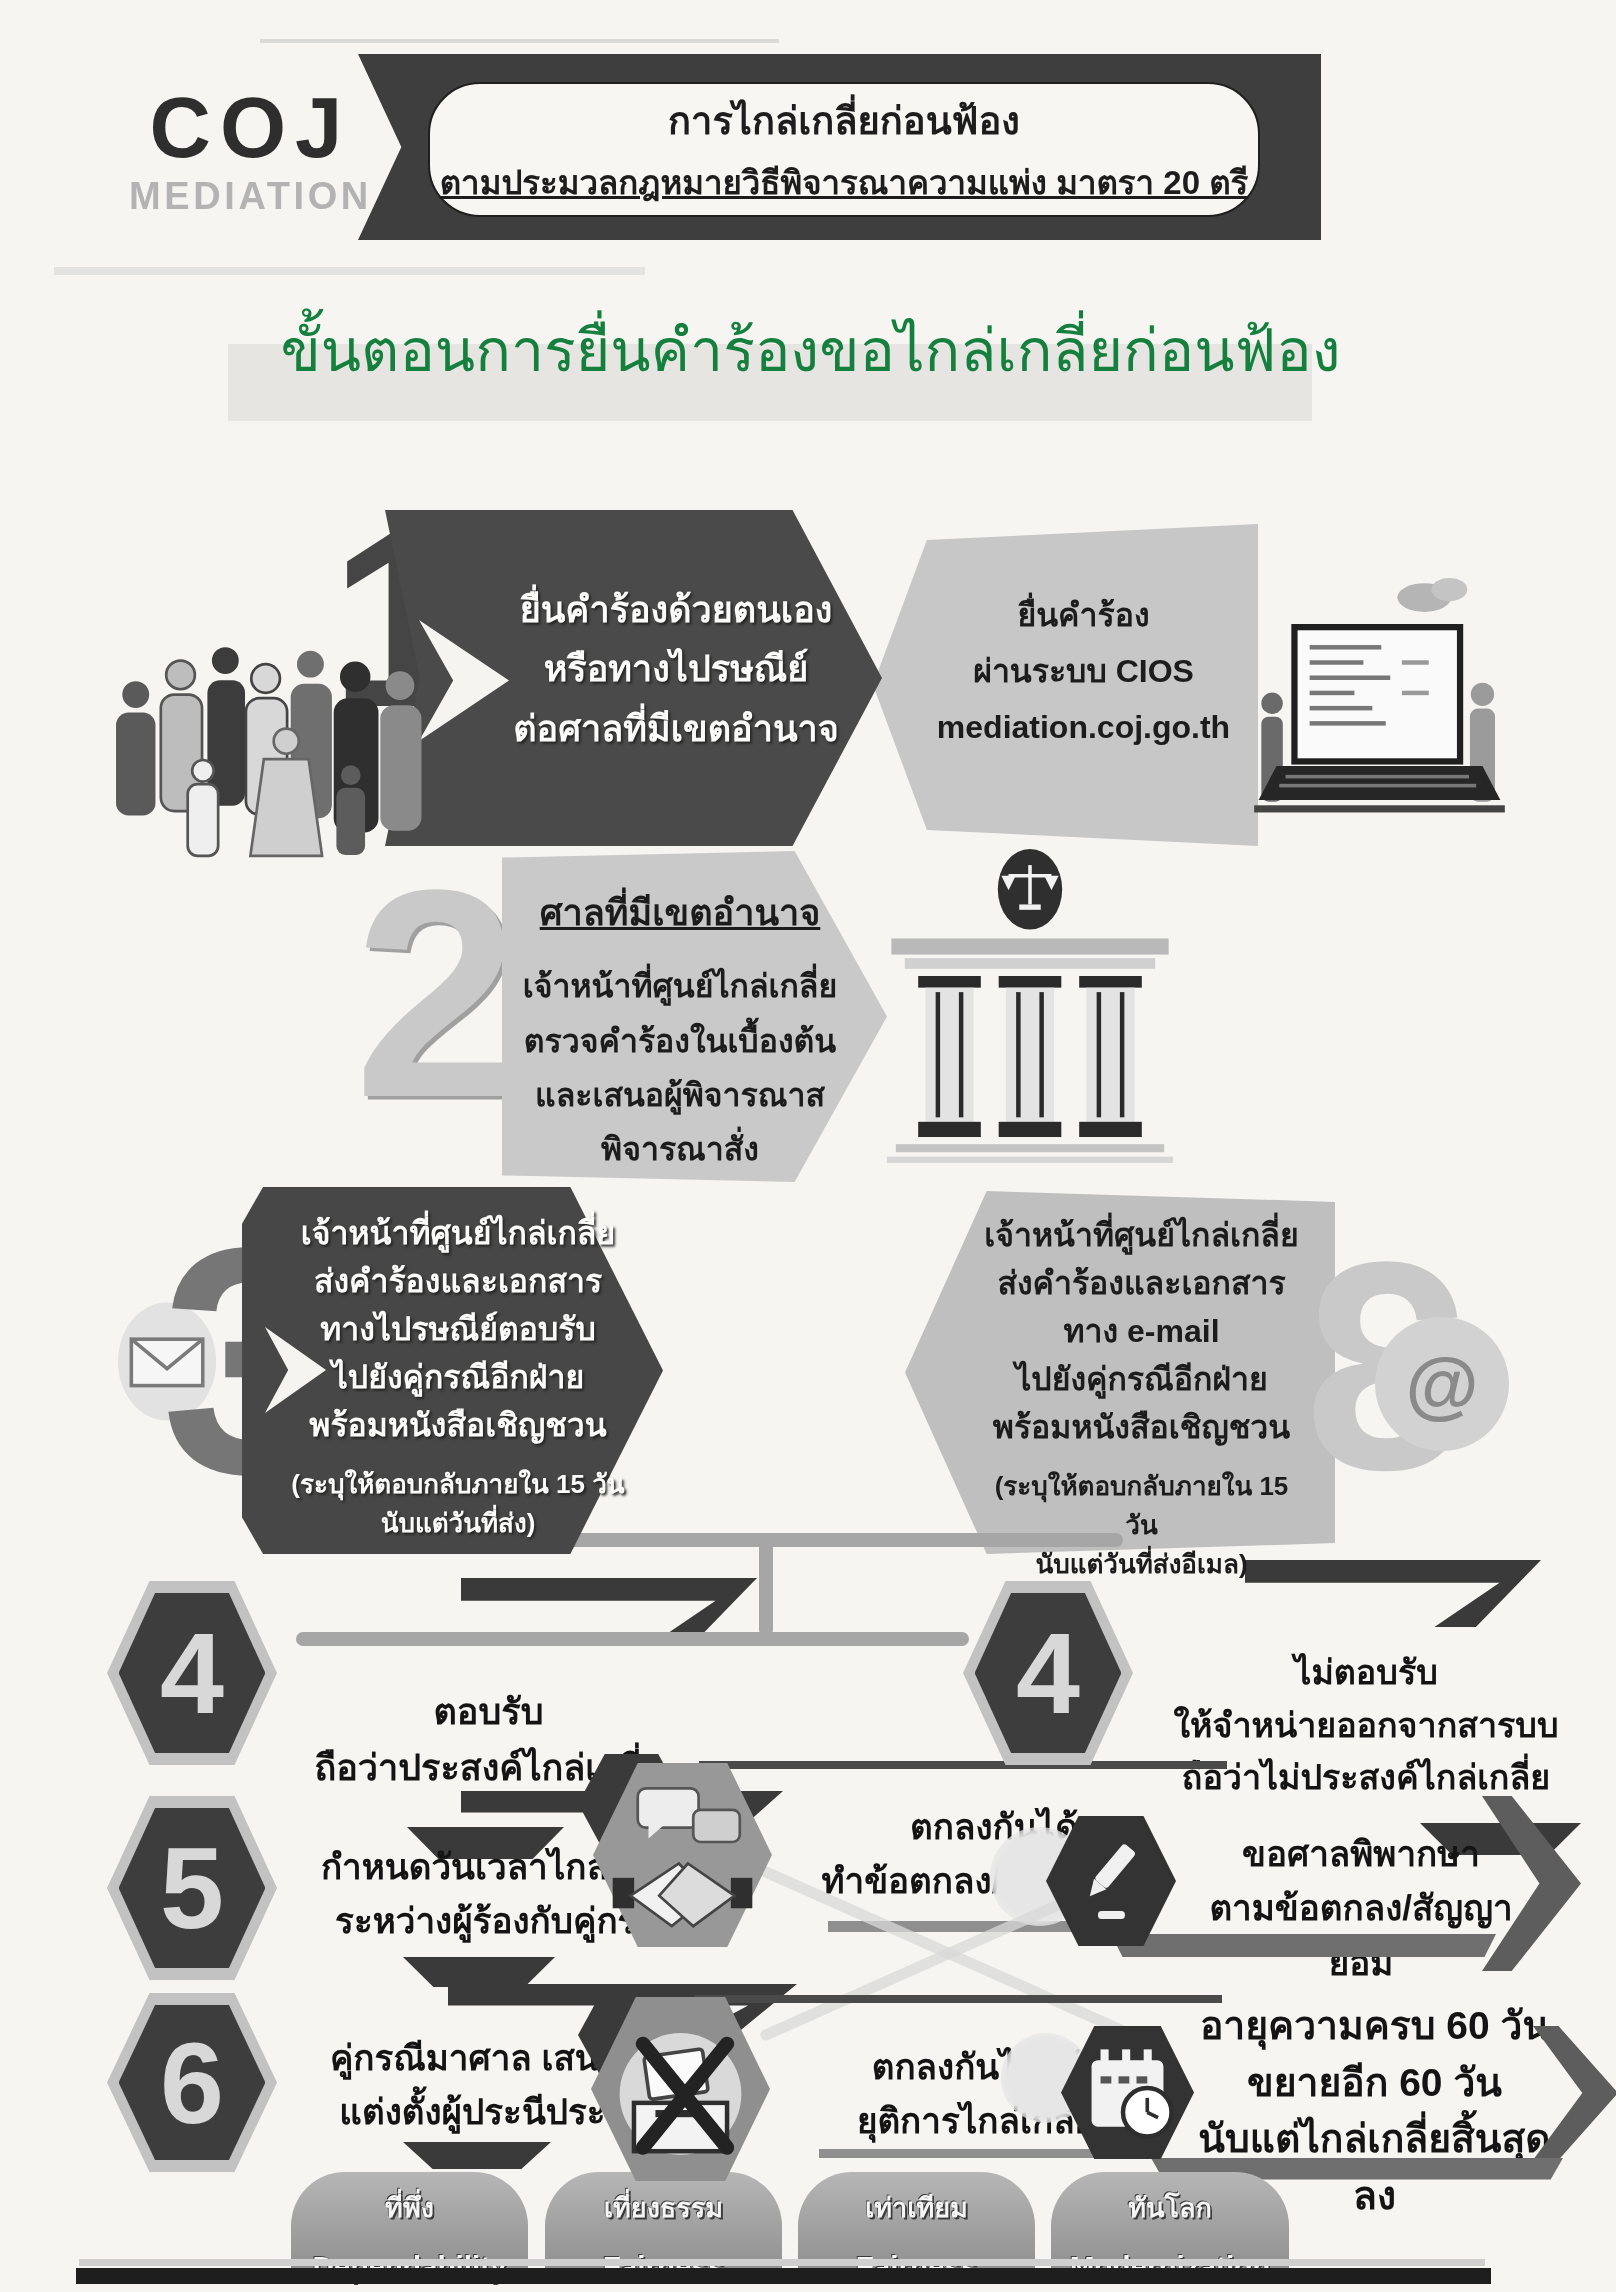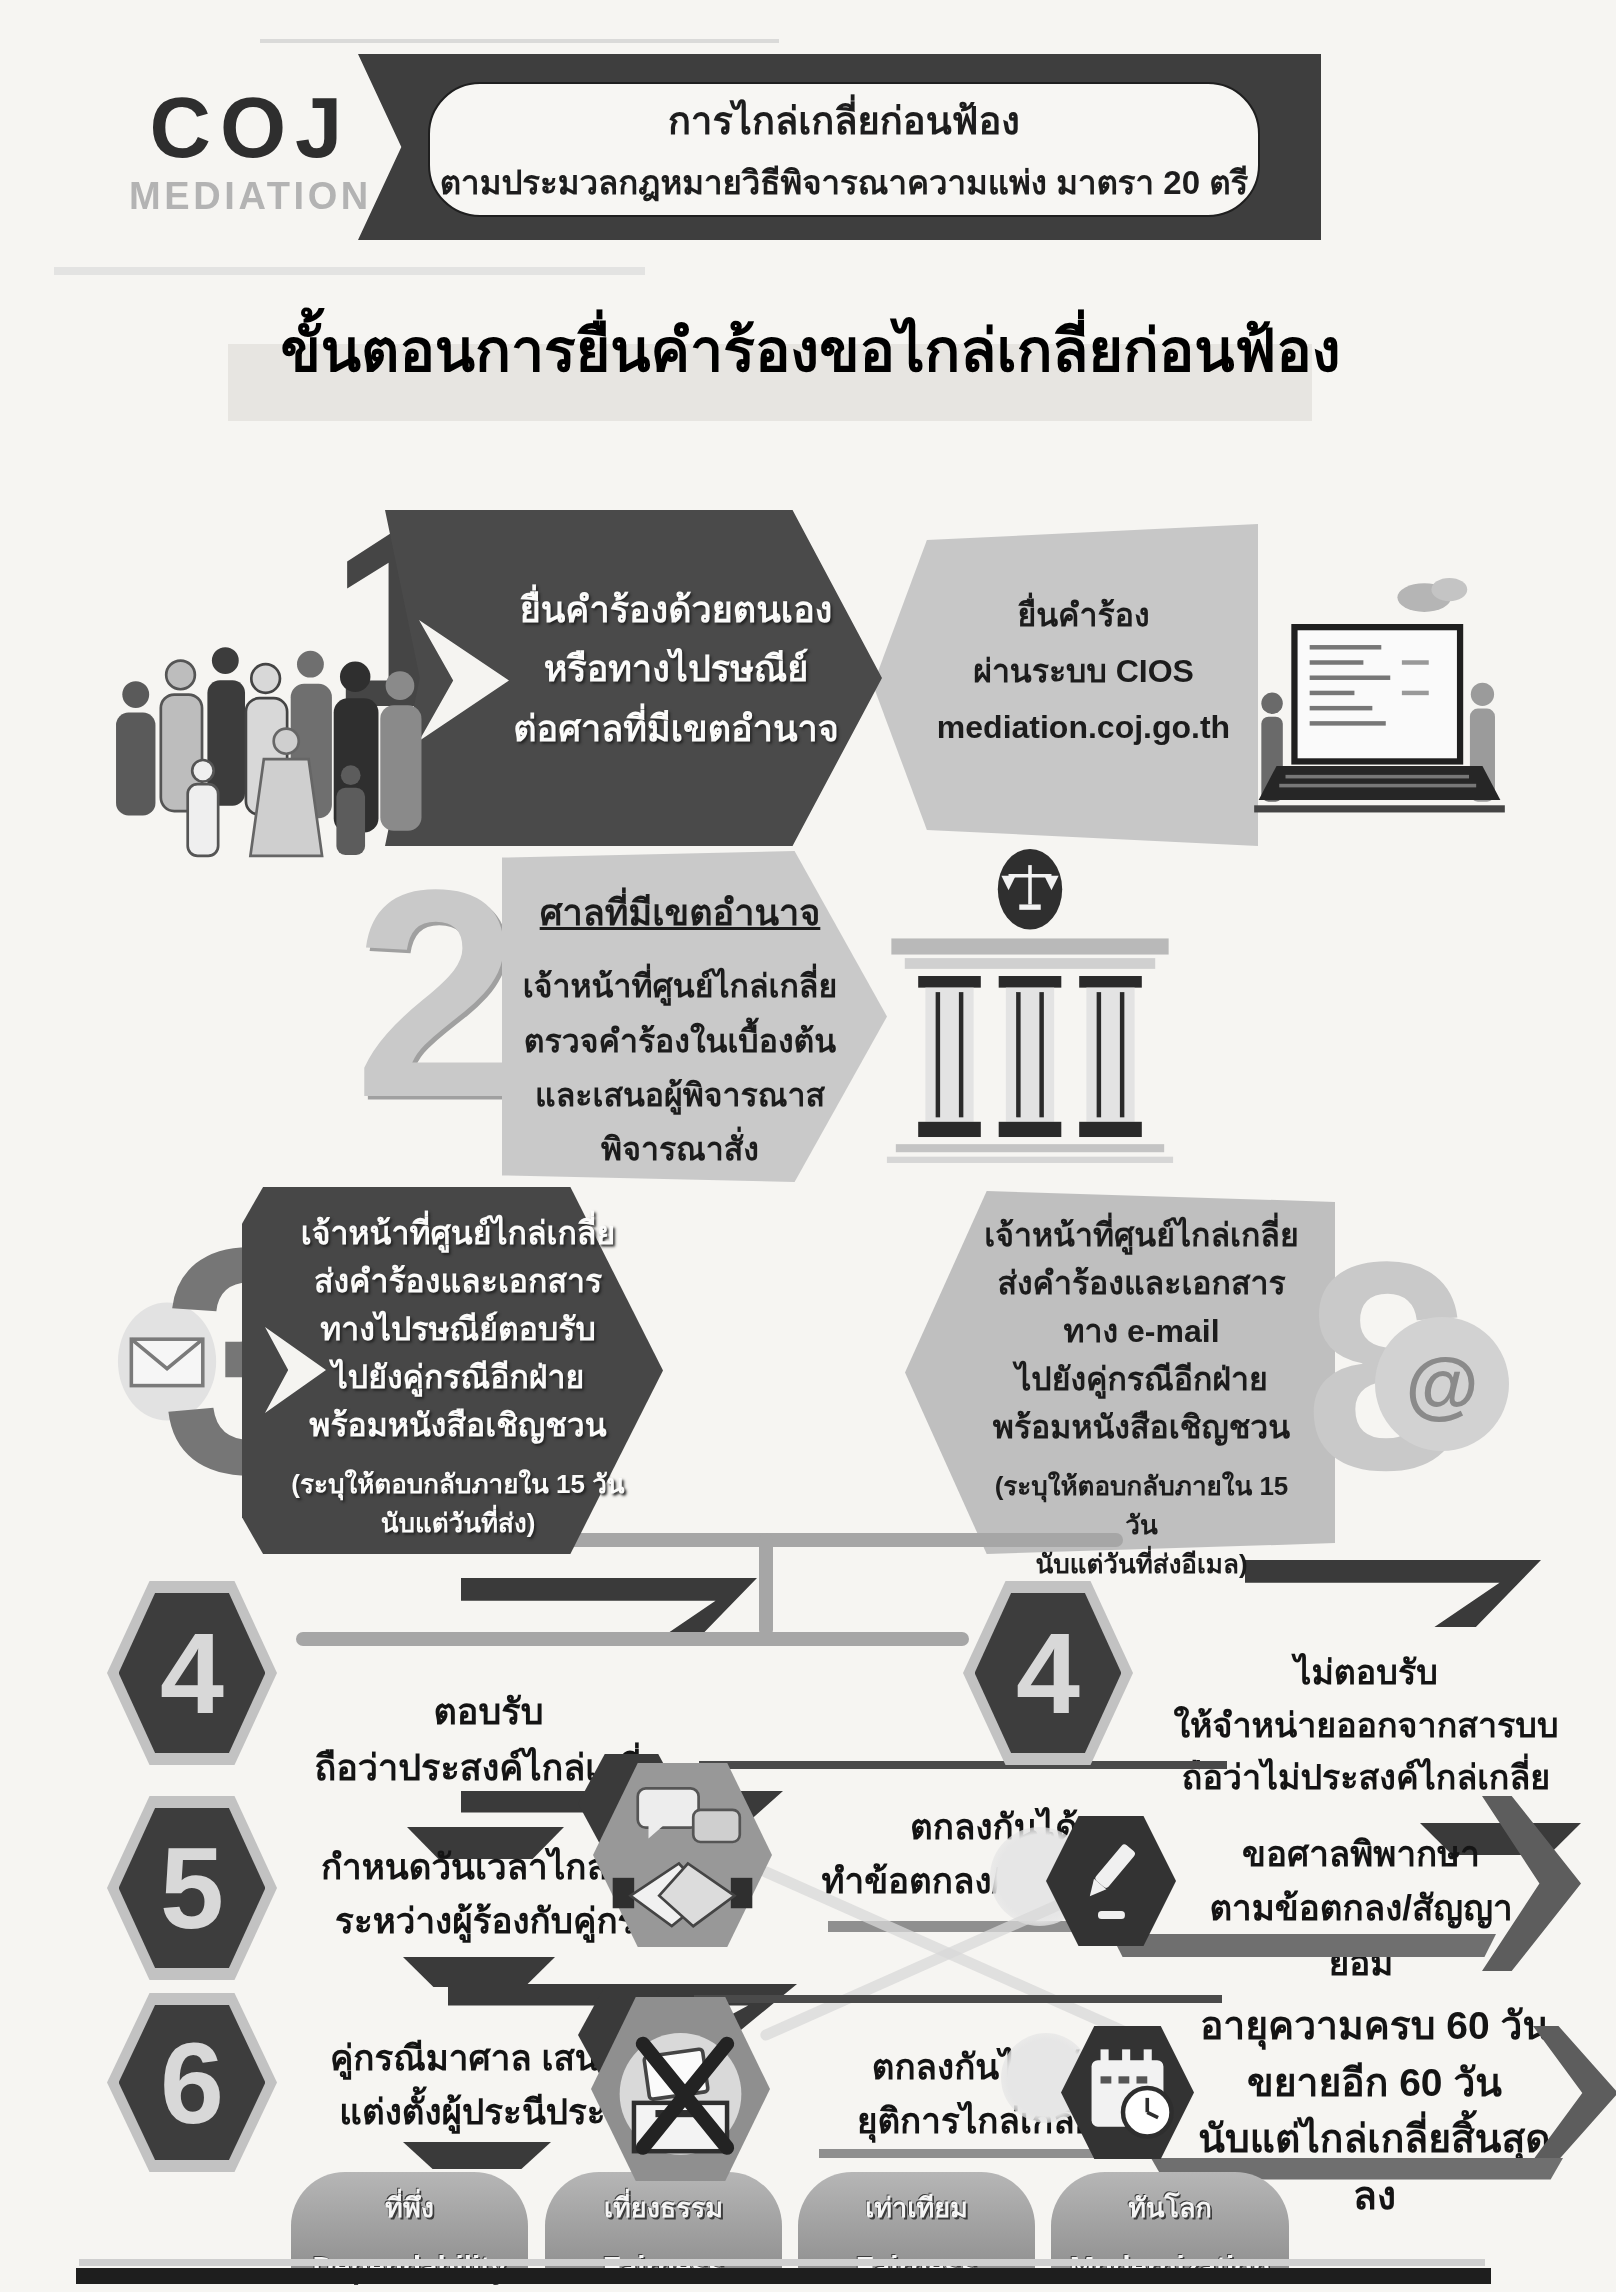--- a/index.html
+++ b/index.html
@@ -9,23 +9,23 @@
   .artifact{background:#cfcfcf;opacity:.7;}
   
   .logo{left:107px;top:85px;width:287px;text-align:center;}
   .logo-coj{font-size:85px;font-weight:800;letter-spacing:9px;color:#2e2e2e;line-height:1;}
   .logo-med{font-size:38px;font-weight:700;letter-spacing:3.6px;color:#b3b3b3;margin-top:5.4px;}
   .ribbon{left:358px;top:54px;width:963px;height:186px;background:#3e3e3e;
           clip-path:polygon(0 0,100% 0,100% 100%,0 100%,4.5% 50%);}
   .ribbon-box{left:428px;top:82px;width:828px;height:131px;background:#f7f6f3;border:2.7px solid #1f1f1f;
           border-radius:52px;display:flex;flex-direction:column;align-items:center;justify-content:center;}
   .ribbon-l1{font-size:38px;font-weight:800;}
-  .ribbon-l2{font-size:33px;font-weight:700;margin-top:5.4px;}
+  .ribbon-l2{font-size:33px;font-weight:700;margin-top:5.4px;text-decoration:underline;}
   .title-band{left:228px;top:344px;width:1084px;height:77px;background:#e7e5e1;}
-  .main-title{left:179px;top:312px;width:1263px;font-size:59px;font-weight:700;color:#000000;
+  .main-title{left:179px;top:312px;width:1263px;font-size:59px;font-weight:400;color:#15803d;
           text-align:center;line-height:1.35;}
   
   .numeral{font-weight:800;line-height:1;}
   .arrow-dark{background:#4a4a4a;}
   .arrow-light{background:#c7c7c7;}
   .shape-text{text-align:center;font-weight:800;}
   .shape-text .ln{display:block;}
   .white-txt{color:#fbfbfa;text-shadow:1.8px 1.8px 2.7px #222;}
   .dark-txt{color:#1c1c1c;}
   .chev-white{background:#f5f4f1;clip-path:polygon(0 0,100% 50%,0 100%,38% 50%);}

